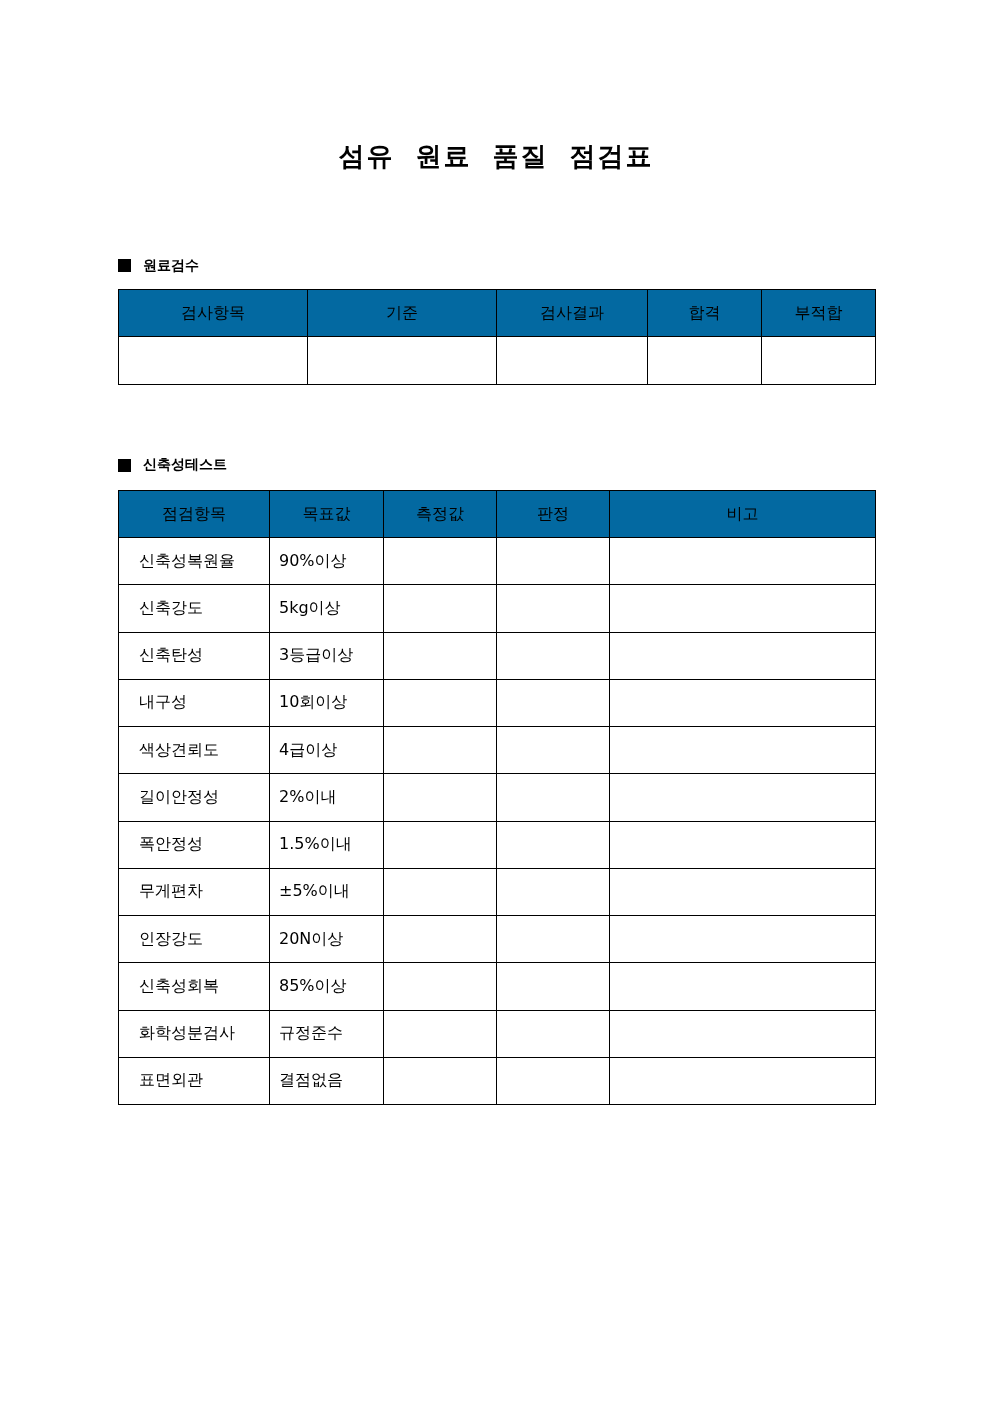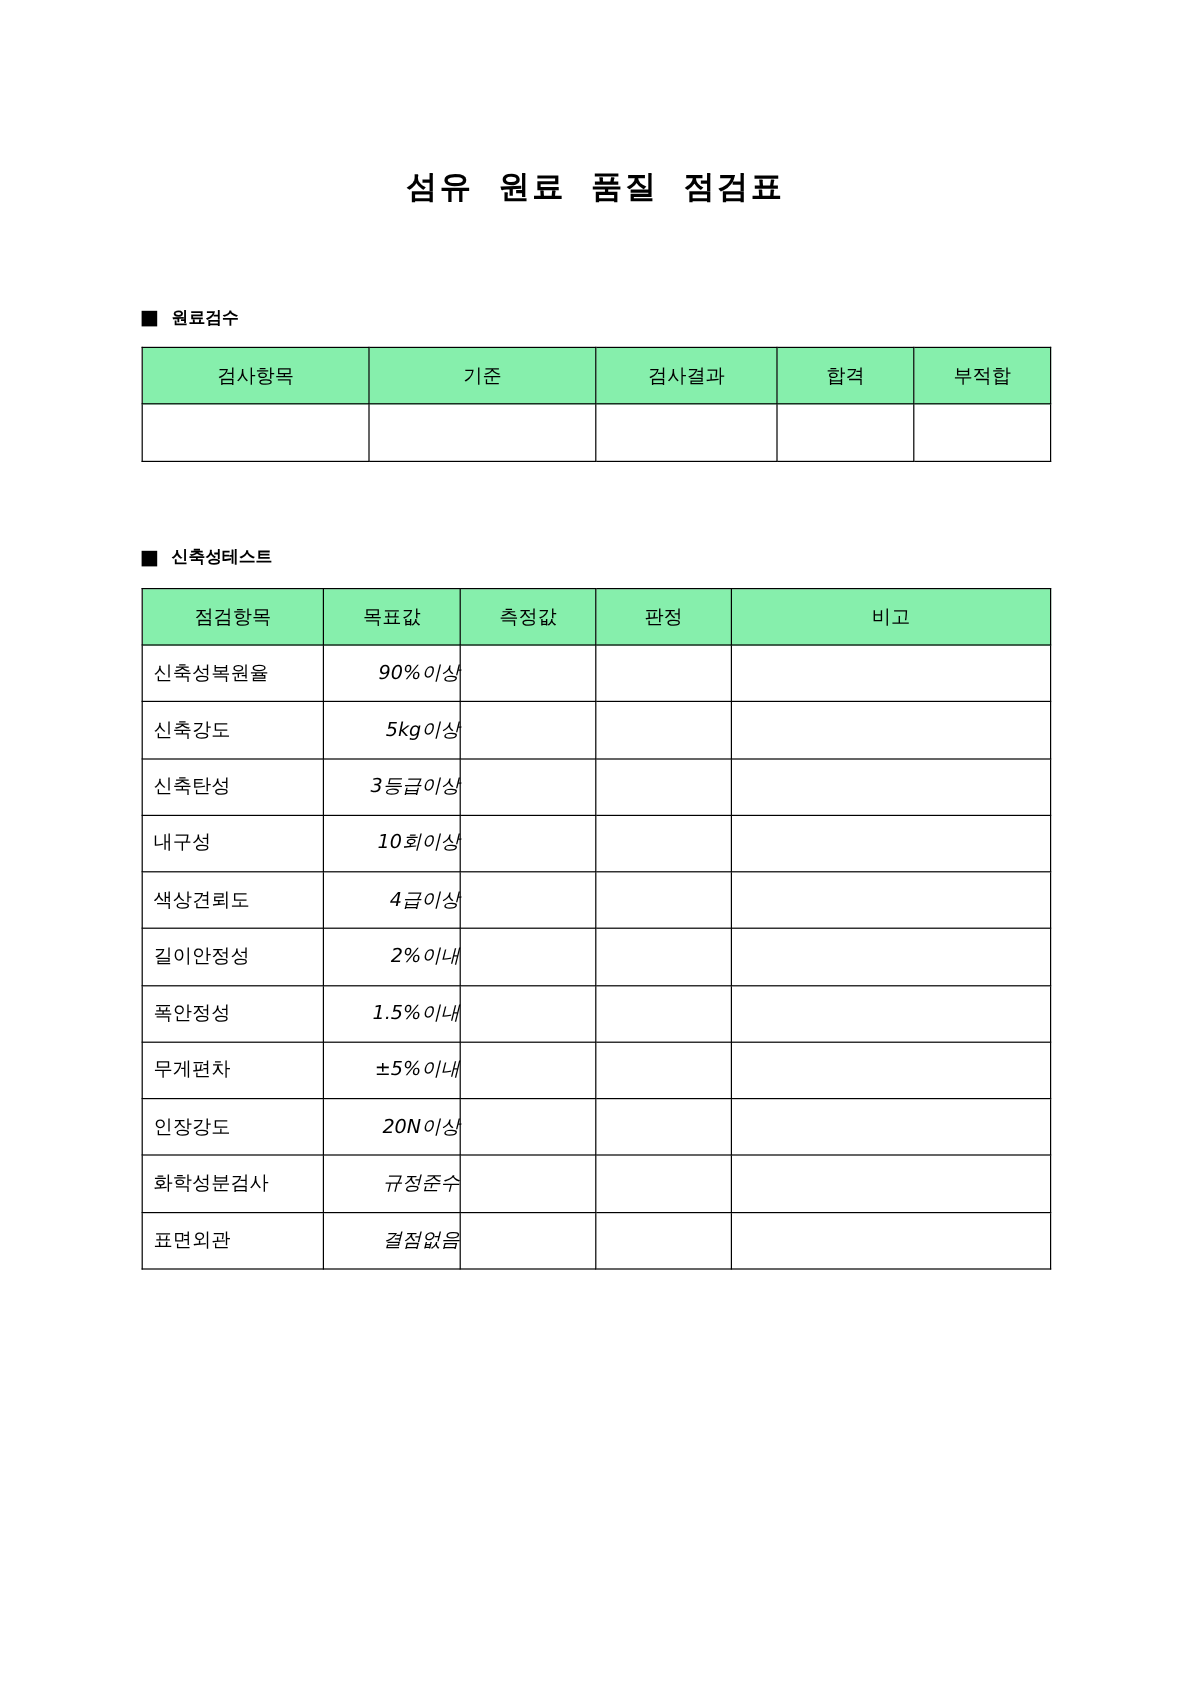--- a/index.html
+++ b/index.html
@@ -22,23 +22,23 @@
       margin-right: 12px;
     }
     table {
       position: absolute; left: 118px; border-collapse: collapse;
       table-layout: fixed;
     }
     td, th {
       border: 1.5px solid #000; padding: 0; font-size: 16px; font-weight: normal;
       height: 45px; box-sizing: border-box;
     }
-    th { background: #86efac; text-align: center; }
-    td.left { text-align: left; padding-left: 9px; }
-    td.tgt { text-align: right; padding-left: 9px; font-style: italic; }
+    th { background: #0369a1; text-align: center; }
+    td.left { text-align: left; padding-left: 20px; }
+    td.tgt { text-align: left; padding-left: 9px; }
   </style>
 </head>
 <body>
 
 <div class="title">섬유 원료 품질 점검표</div>
 
 <div class="section-heading" style="top:253px;">
   <span class="sq"></span>
   <span>원료검수</span>
 </div>
@@ -149,20 +149,27 @@
         <td></td>
       </tr>
       <tr style="height: 47.25px;">
         <td class="left">인장강도</td>
         <td class="tgt">20N이상</td>
         <td></td>
         <td></td>
         <td></td>
       </tr>
       <tr style="height: 47.25px;">
+        <td class="left">신축성회복</td>
+        <td class="tgt">85%이상</td>
+        <td></td>
+        <td></td>
+        <td></td>
+      </tr>
+      <tr style="height: 47.25px;">
         <td class="left">화학성분검사</td>
         <td class="tgt">규정준수</td>
         <td></td>
         <td></td>
         <td></td>
       </tr>
       <tr style="height: 47.25px;">
         <td class="left">표면외관</td>
         <td class="tgt">결점없음</td>
         <td></td>

